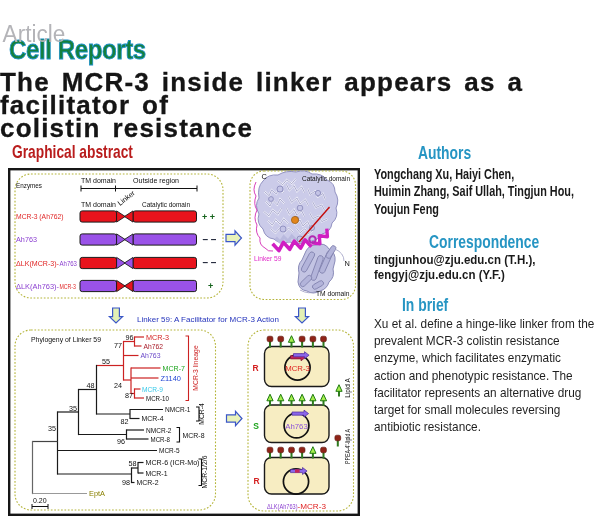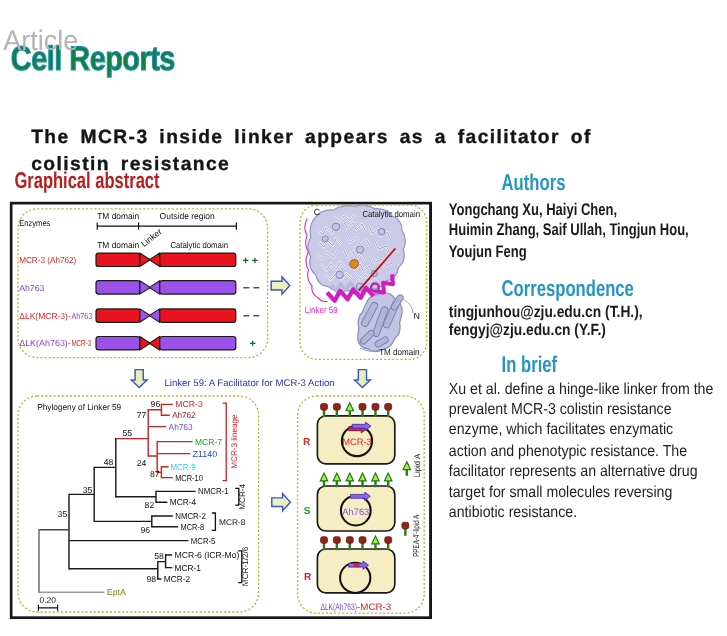--- a/index.html
+++ b/index.html
@@ -1,39 +1,39 @@
 <!DOCTYPE html>
 <html><head>
 <meta charset="utf-8">
 <style>
 html,body{margin:0;padding:0;width:606px;height:530px;background:#fff;overflow:hidden;
   font-family:"Liberation Sans",sans-serif;}
 .abs{position:absolute;}
 .sx{transform-origin:0 0;display:inline-block;white-space:nowrap;}
 #logo{left:9px;top:32.5px;font-size:28.5px;font-weight:bold;color:#15803d;letter-spacing:-0.5px;text-decoration:underline;-webkit-text-stroke:0.9px #1b90c8;}
 #article{left:0px;top:21px;width:598px;text-align:left;font-size:23.5px;font-weight:normal;color:#b4b4b8;}
-#title{left:26px;top:71px;font-size:16px;font-weight:bold;color:#151515;line-height:23px;letter-spacing:1.2px;word-spacing:3.4px;margin-top:32px;-webkit-text-stroke:0.3px #151515;}
+#title{left:0;top:71px;font-size:26px;font-weight:bold;color:#151515;line-height:23px;letter-spacing:1.2px;word-spacing:3.4px;-webkit-text-stroke:0.3px #151515;}
 #ga{left:12px;top:141px;font-size:19px;font-weight:bold;color:#b91c1c;}
 .h2{font-size:19px;font-weight:bold;color:#2695c3;margin-left:44px;}
 .names{left:374px;top:165.5px;font-size:14px;font-weight:bold;color:#1a1a1a;line-height:17.5px;}
 .mails{left:374px;top:253px;font-size:13.5px;font-weight:bold;color:#1a1a1a;line-height:14.8px;}
 .brief{left:374px;top:315px;font-size:13.2px;color:#1f1f1f;line-height:17.2px;}
 </style>
 </head>
 <body>
 <div class="abs" id="logo"><span class="sx" style="transform:scaleX(0.845);">Cell Reports</span></div>
 <div class="abs" id="article"><span class="sx" style="transform:scaleX(0.96);transform-origin:100% 0;">Article</span></div>
 <div class="abs" id="title">The MCR-3 inside linker appears as a facilitator of<br>colistin resistance</div>
 <div class="abs" id="ga"><span class="sx" style="transform:scaleX(0.725);">Graphical abstract</span></div>
 
 <div class="abs h2" style="left:374px;top:142px;"><span class="sx" style="transform:scaleX(0.73);">Authors</span></div>
 <div class="abs names"><span class="sx" style="transform:scaleX(0.775);">Yongchang Xu, Haiyi Chen,<br>Huimin Zhang, Saif Ullah, Tingjun Hou,<br>Youjun Feng</span></div>
-<div class="abs h2" style="left:374px;top:230.5px;"><span class="sx" style="transform:scaleX(0.73);">Correspondence</span></div>
+<div class="abs h2" style="left:385px;top:230.5px;"><span class="sx" style="transform:scaleX(0.73);">Correspondence</span></div>
 <div class="abs mails"><span class="sx" style="transform:scaleX(0.853);">tingjunhou@zju.edu.cn (T.H.),<br>fengyj@zju.edu.cn (Y.F.)</span></div>
-<div class="abs h2" style="left:374px;top:294px;"><span class="sx" style="transform:scaleX(0.73);">In brief</span></div>
+<div class="abs h2" style="left:358px;top:294px;"><span class="sx" style="transform:scaleX(0.73);">In brief</span></div>
 <div class="abs brief"><span class="sx" style="transform:scaleX(0.895);">Xu et al. define a hinge-like linker from the<br>prevalent MCR-3 colistin resistance<br>enzyme, which facilitates enzymatic<br>action and phenotypic resistance. The<br>facilitator represents an alternative drug<br>target for small molecules reversing<br>antibiotic resistance.</span></div>
 
 <svg class="abs" style="left:8px;top:168px;" width="352" height="348" viewBox="8 168 352 348">
 
 <rect x="9.2" y="169.2" width="349.6" height="345.6" fill="none" stroke="#161616" stroke-width="2.4"></rect>
 <rect x="15" y="174" width="208" height="124" rx="16" fill="none" stroke="#b5b53a" stroke-width="1.1" stroke-dasharray="1.7,1.7"></rect>
 <text x="16" y="188" font-size="7.2" fill="#111" textLength="26" lengthAdjust="spacingAndGlyphs">Enzymes</text>
 <text x="98.5" y="182.5" font-size="7.2" fill="#111" text-anchor="middle" textLength="35" lengthAdjust="spacingAndGlyphs">TM domain</text>
 <text x="156" y="182.5" font-size="7.2" fill="#111" text-anchor="middle" textLength="46" lengthAdjust="spacingAndGlyphs">Outside region</text>
 <path d="M81,185.5 V191.5 M81,188.5 H197 M197,185.5 V191.5 M115.5,185.5 V191.5" stroke="#111" stroke-width="1" fill="none"></path>

